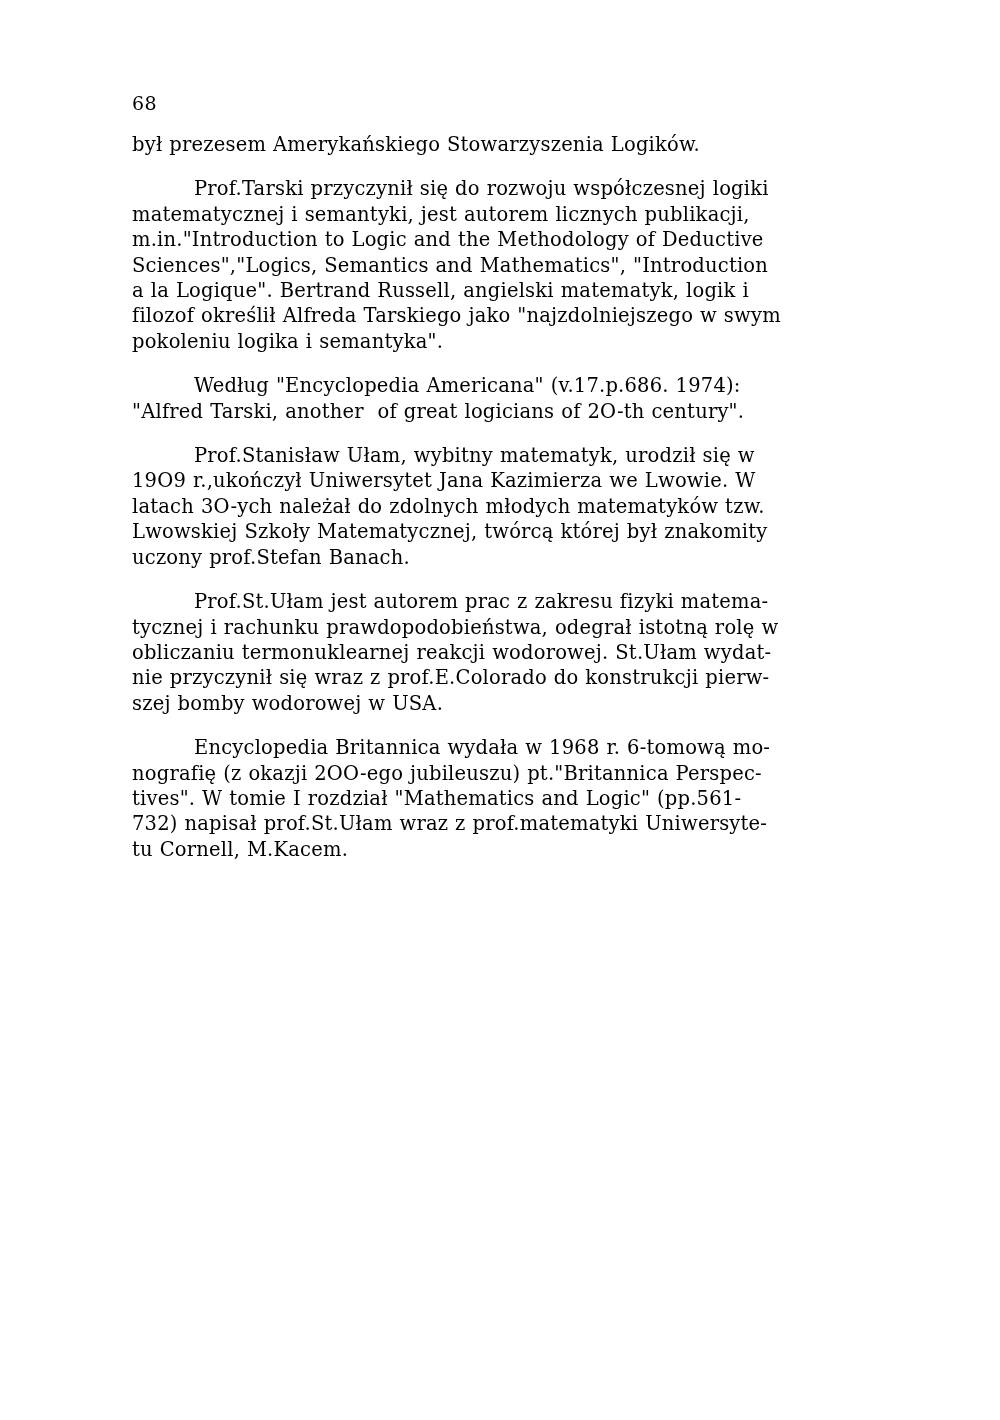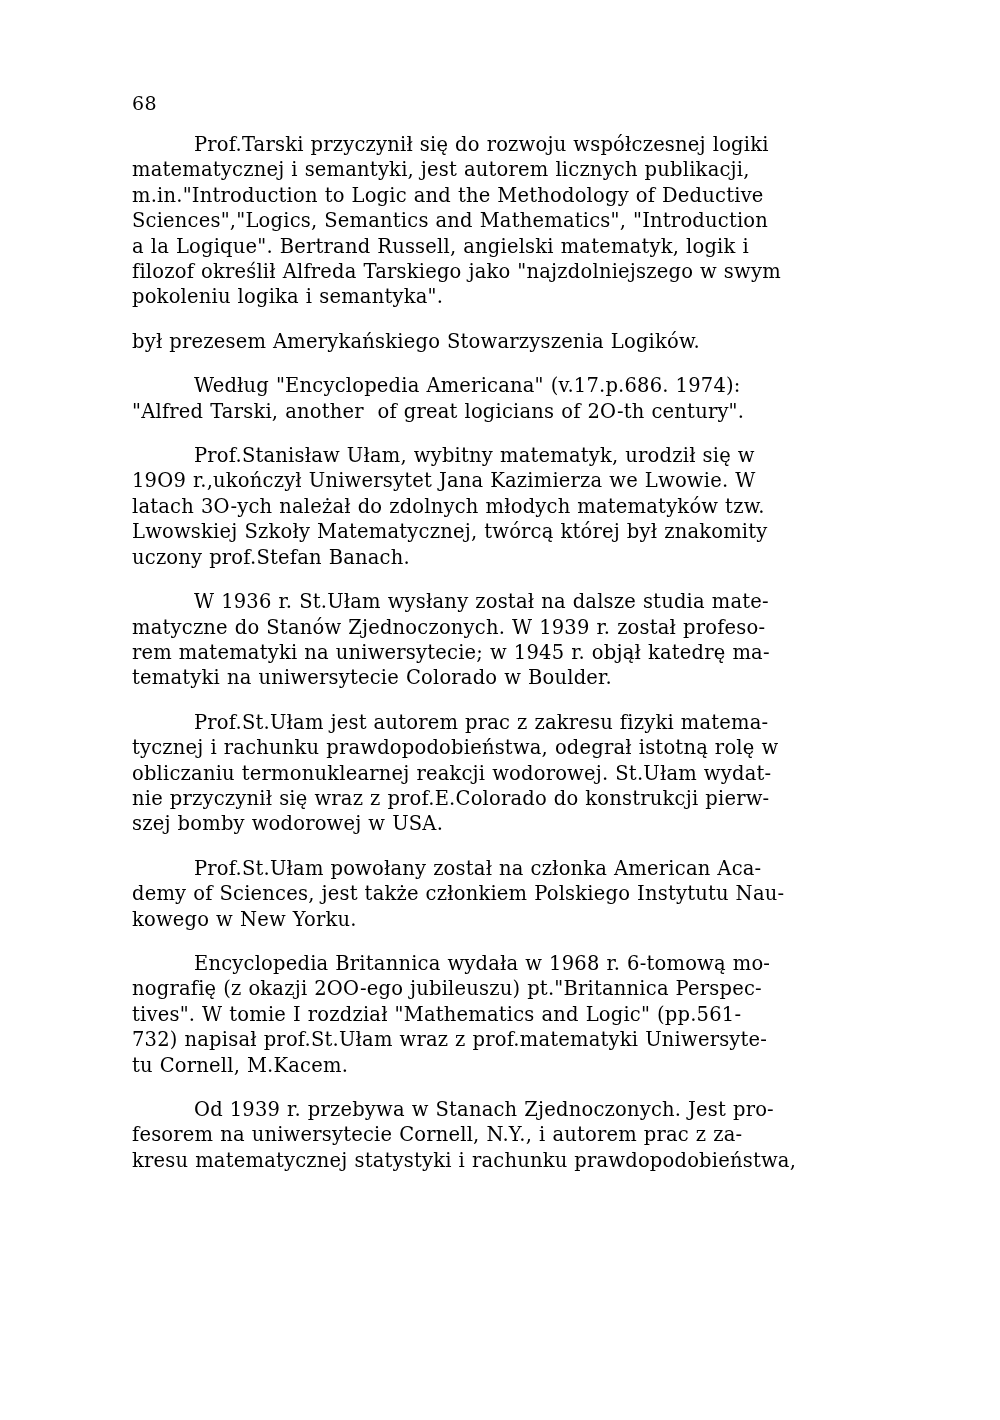--- a/index.html
+++ b/index.html
@@ -50,50 +50,40 @@
   }
 </style>
 </head>
 <body>
 
 <div class="page">
 
   <div class="page-number">68</div>
 
   <div class="body-text">
+    <p class="para">był prezesem Amerykańskiego Stowarzyszenia Logików.</p>
     <p class="para indent">Prof.Tarski przyczynił się do rozwoju współczesnej logiki
 matematycznej i semantyki, jest autorem licznych publikacji,
 m.in."Introduction to Logic and the Methodology of Deductive
 Sciences","Logics, Semantics and Mathematics", "Introduction
 a la Logique". Bertrand Russell, angielski matematyk, logik i
 filozof określił Alfreda Tarskiego jako "najzdolniejszego w swym
 pokoleniu logika i semantyka".</p>
-    <p class="para">był prezesem Amerykańskiego Stowarzyszenia Logików.</p>
     <p class="para indent">Według "Encyclopedia Americana" (v.17.p.686. 1974):
 "Alfred Tarski, another  of great logicians of 2O-th century".</p>
     <p class="para indent">Prof.Stanisław Ułam, wybitny matematyk, urodził się w
 19O9 r.,ukończył Uniwersytet Jana Kazimierza we Lwowie. W
 latach 3O-ych należał do zdolnych młodych matematyków tzw.
 Lwowskiej Szkoły Matematycznej, twórcą której był znakomity
 uczony prof.Stefan Banach.</p>
-    <p class="para indent">W 1936 r. St.Ułam wysłany został na dalsze studia mate-
-matyczne do Stanów Zjednoczonych. W 1939 r. został profeso-
-rem matematyki na uniwersytecie; w 1945 r. objął katedrę ma-
-tematyki na uniwersytecie Colorado w Boulder.</p>
     <p class="para indent">Prof.St.Ułam jest autorem prac z zakresu fizyki matema-
 tycznej i rachunku prawdopodobieństwa, odegrał istotną rolę w
 obliczaniu termonuklearnej reakcji wodorowej. St.Ułam wydat-
 nie przyczynił się wraz z prof.E.Colorado do konstrukcji pierw-
 szej bomby wodorowej w USA.</p>
-    <p class="para indent">Prof.St.Ułam powołany został na członka American Aca-
-demy of Sciences, jest także członkiem Polskiego Instytutu Nau-
-kowego w New Yorku.</p>
     <p class="para indent">Encyclopedia Britannica wydała w 1968 r. 6-tomową mo-
 nografię (z okazji 2OO-ego jubileuszu) pt."Britannica Perspec-
 tives". W tomie I rozdział "Mathematics and Logic" (pp.561-
 732) napisał prof.St.Ułam wraz z prof.matematyki Uniwersyte-
 tu Cornell, M.Kacem.</p>
-    <p class="para indent">Od 1939 r. przebywa w Stanach Zjednoczonych. Jest pro-
-fesorem na uniwersytecie Cornell, N.Y., i autorem prac z za-
-kresu matematycznej statystyki i rachunku prawdopodobieństwa,</p>
   </div>
 
 </div>
 
 </body></html>

